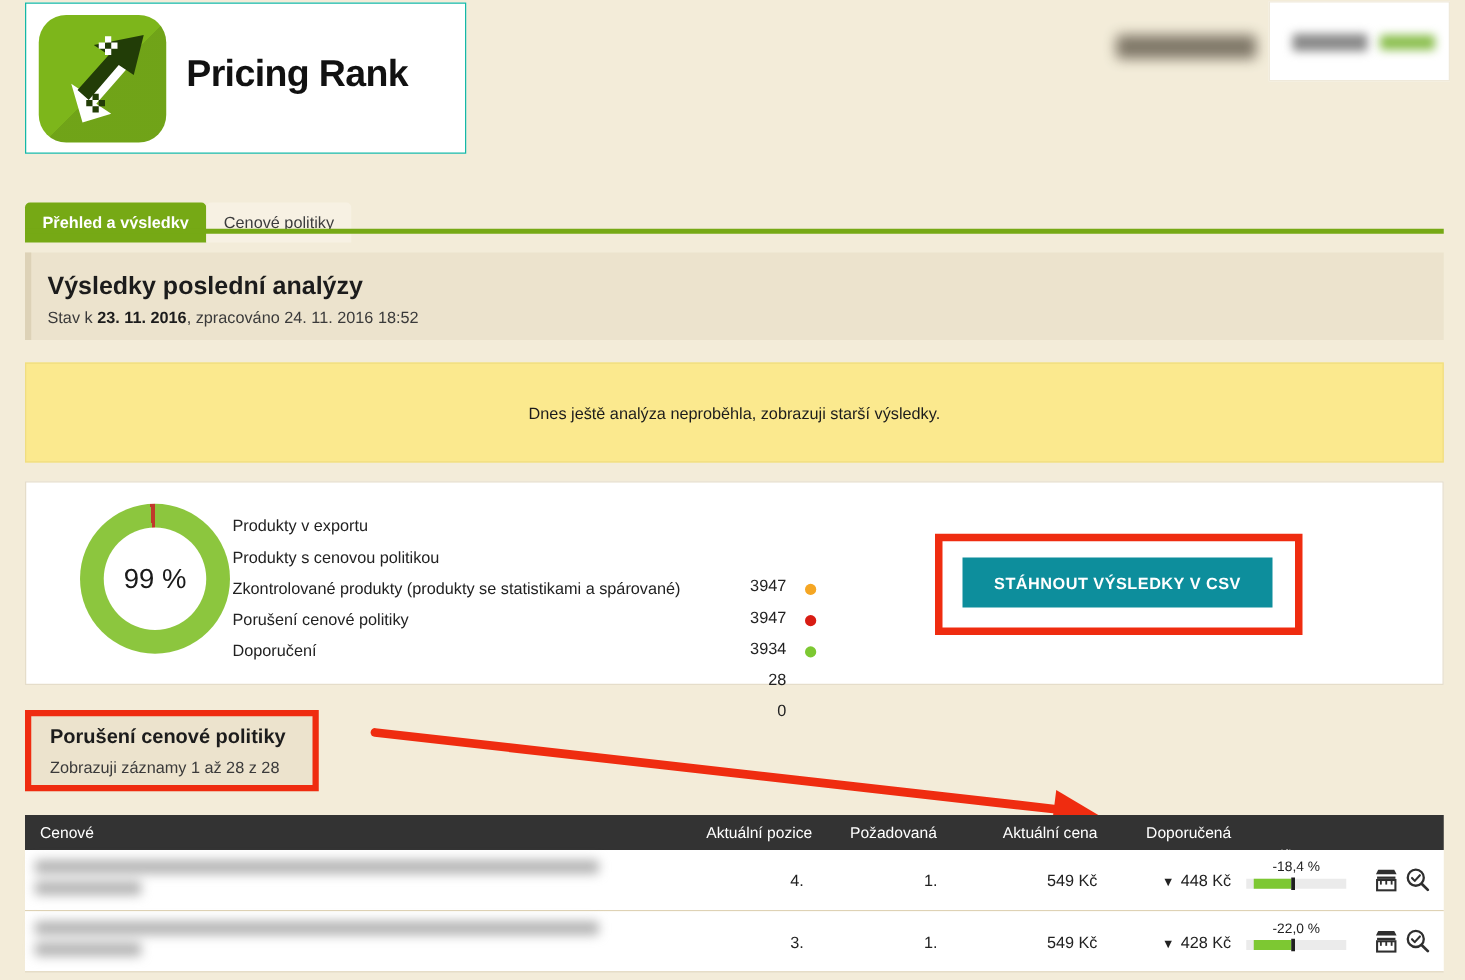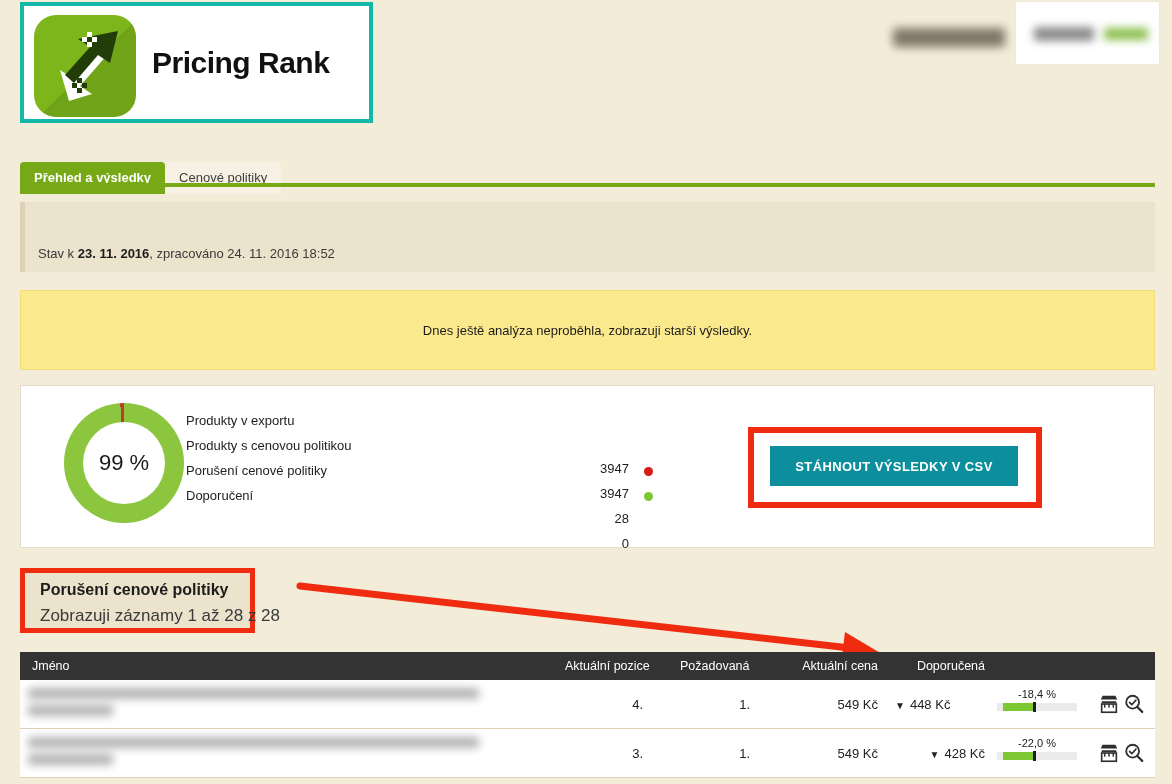--- a/index.html
+++ b/index.html
@@ -11,21 +11,21 @@
     font-family: "Liberation Sans", sans-serif;
     color: #222;
   }
   #page { position: relative; width: 1172px; height: 784px; }
 
   
   .logo-card {
     position: absolute; left: 20px; top: 2px;
     width: 353px; height: 121px;
     background: #ffffff;
-    border: 4px solid #14b8a6;
+    border: 1px solid #14b8a6;
   }
   .logo-tile {
     position: absolute; left: 10px; top: 9px;
     width: 102px; height: 102px;
     border-radius: 22px;
     background: #7db61b;
     overflow: hidden;
   }
   .logo-tile .shadow {
     position:absolute; left:0; top:0; width:100%; height:100%;
@@ -155,21 +155,21 @@
     width: 235px; height: 65px;
     border: 5px solid #ef2c10;
     background: #ece3cd;
   }
   .viol-title {
     position: absolute; left: 40px; top: 581px;
     font-size: 16px; font-weight: bold; color: #1c1c1c;
   }
   .viol-sub {
     position: absolute; left: 40px; top: 606px;
-    font-size: 17px; color: #3a3a3a;
+    font-size: 13px; color: #3a3a3a;
   }
 
   
   .arrow-svg { position: absolute; left: 290px; top: 570px; width: 600px; height: 95px; }
 
   
   .table {
     position: absolute; left: 20px; top: 652px;
     width: 1135px;
     font-size: 13px;
@@ -235,20 +235,21 @@
       <div class="b2"></div>
   </div>
 
   <div class="tabs">
     <div class="tab active">Přehled a výsledky</div>
     <div class="tab inactive">Cenové politiky</div>
   </div>
   <div class="tab-underline"></div>
 
   <div class="results-panel"></div>
+  <div class="results-title">Výsledky poslední analýzy</div>
   <div class="results-sub">
     <span>Stav k </span><b>23. 11. 2016</b><span>, zpracováno 24. 11. 2016 18:52</span>
   </div>
 
   <div class="notice">
     <span>Dnes ještě analýza neproběhla, zobrazuji starší výsledky.</span>
   </div>
 
   <div class="stats-card">
     <div class="donut" id="donut" style="background: conic-gradient(rgb(140, 198, 62) 0deg, rgb(140, 198, 62) 356.4deg, rgb(192, 57, 43) 356.4deg, rgb(192, 57, 43) 360deg);">
@@ -257,20 +258,25 @@
     <div class="stats-list" id="stats-list">
         <div class="stat-row">
           <span class="stat-label">Produkty v exportu</span>
           <span class="stat-val">3947</span>
         </div>
         <div class="stat-row">
           <span class="stat-label">Produkty s cenovou politikou</span>
           <span class="stat-val">3947</span>
         </div>
         <div class="stat-row">
+          <span class="stat-label">Zkontrolované produkty (produkty se statistikami a spárované)</span>
+          <span class="stat-val">3934</span>
+          <span class="stat-dot" style="background: rgb(245, 166, 35);"></span>
+        </div>
+        <div class="stat-row">
           <span class="stat-label">Porušení cenové politiky</span>
           <span class="stat-val">28</span>
           <span class="stat-dot" style="background: rgb(216, 28, 19);"></span>
         </div>
         <div class="stat-row">
           <span class="stat-label">Doporučení</span>
           <span class="stat-val">0</span>
           <span class="stat-dot" style="background: rgb(125, 200, 50);"></span>
         </div>
       </div>
@@ -283,37 +289,37 @@
   <div class="viol-title">Porušení cenové politiky</div>
   <div class="viol-sub">Zobrazuji záznamy 1 až 28 z 28</div>
 
   <svg class="arrow-svg" viewBox="0 0 600 95">
     <line x1="10" y1="16" x2="560" y2="78" stroke="#ef2c10" stroke-width="7" stroke-linecap="round"></line>
     <polygon points="555,62 592,84 551,94" fill="#ef2c10"></polygon>
   </svg>
 
   <div class="table">
     <div class="thead" id="thead">
-        <div class="th" style="left: 12px;">Jméno</div>
+        <div class="th" style="left: 12px;">Cenové</div>
         <div class="th" style="left: 545px; width: 78px; text-align: right;">Aktuální pozice</div>
         <div class="th" style="left: 660px; width: 70px; text-align: left;">Požadovaná</div>
         <div class="th" style="left: 770px; width: 88px; text-align: right;">Aktuální cena</div>
         <div class="th" style="left: 875px; width: 90px; text-align: right;">Doporučená</div>
         <div class="th" style="left: 968px; margin-top: 19px;">% rozdíl</div>
       </div>
     <div id="tbody">
         <div class="tr">
           <div class="pname">
             <div class="ln" style="width:96%"></div>
             <div class="ln" style="width:18%"></div>
           </div>
           <div class="td" style="left: 545px; width: 78px; text-align: right;">4.</div>
           <div class="td" style="left: 660px; width: 70px; text-align: right;">1.</div>
           <div class="td" style="left: 770px; width: 88px; text-align: right;">549 Kč</div>
-          <div class="td" style="left: 875px; width: 90px; "><span style="font-size: 10px; margin-right: 5px;">▼</span><span>448 Kč</span></div>
+          <div class="td" style="left: 875px; width: 90px; text-align: right;"><span style="font-size: 10px; margin-right: 5px;">▼</span><span>448 Kč</span></div>
           <div class="pct-wrap" style="left: 975px;">
             <div class="pct-text">-18,4 %</div>
             <div class="pct-track">
               <div class="pct-fill" style="width:38%"></div>
               <div class="pct-marker" style="left:36.400000000000006px"></div>
             </div>
           </div>
           <div class="actions" style="left: 1078px;">
             <span class="ic" style="left:0"><svg width="22" height="22" viewBox="0 0 24 24">
                 <path d="M3 7l2-4h14l2 4z" fill="#2f2f2f"></path>

